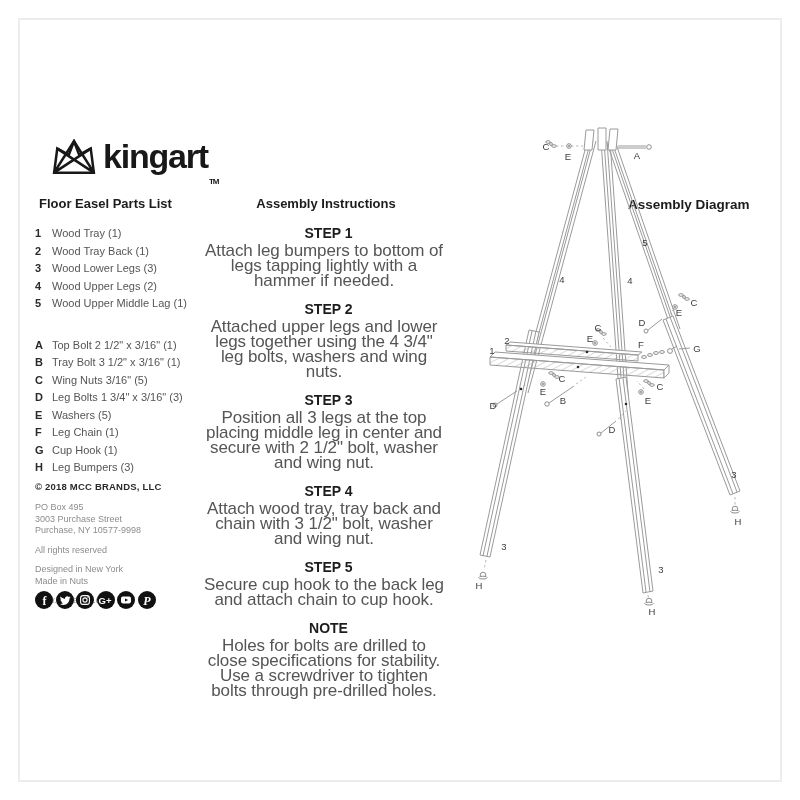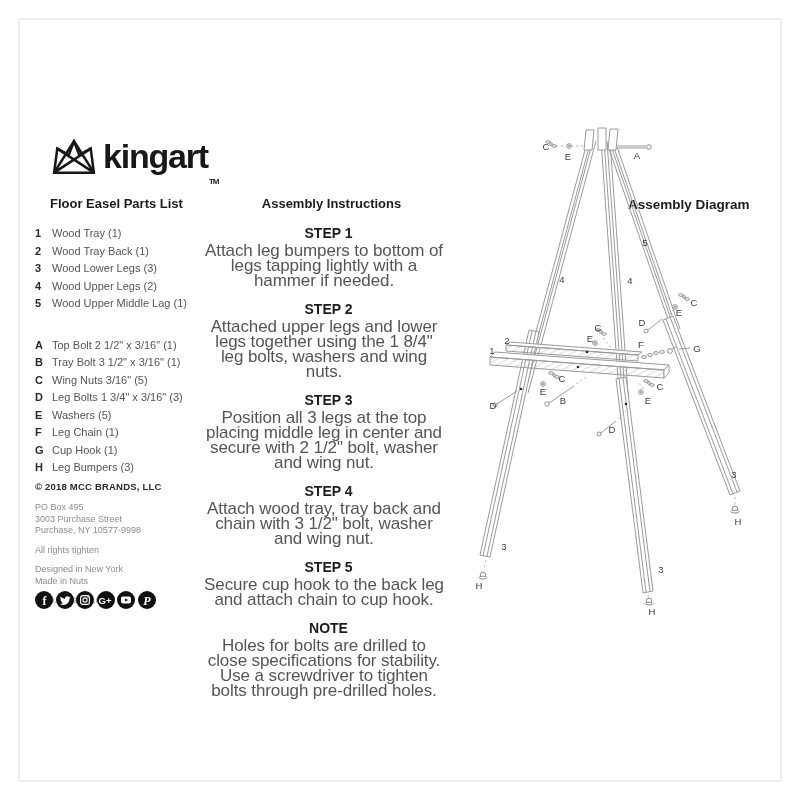--- a/index.html
+++ b/index.html
@@ -10,21 +10,21 @@
   .frame{position:absolute;left:18px;top:18px;width:760px;height:760px;border:2px solid #ededed;}
 
   
   .logo{position:absolute;left:51px;top:137px;display:flex;align-items:flex-start;}
   .logo svg{display:block;margin-top:2px;}
   .brand{font-size:34px;font-weight:bold;letter-spacing:-1.2px;color:#181818;margin-left:6px;line-height:38px;}
   .tm{font-size:8px;color:#181818;vertical-align:baseline;position:relative;top:16px;left:1px;}
 
   
   .col-left{position:absolute;left:35px;top:196px;width:180px;}
-  .col-title{font-size:13px;font-weight:bold;color:#1c1c1c;margin:0 0 14px 15px;}
+  .col-title{font-size:13px;font-weight:bold;color:#1c1c1c;margin:0 0 14px 4px;}
   .plist{margin:0 0 24px 0;}
   .prow{display:flex;font-size:11px;line-height:17.5px;}
   .pid{width:17px;font-weight:bold;color:#2a2a2a;flex:none;}
   .plabel{color:#555;}
 
   
   .footer{position:absolute;left:35px;top:481px;width:190px;font-size:9px;color:#8c8c8c;}
   .copyright{font-size:9.5px;font-weight:bold;color:#2a2a2a;margin-bottom:10px;letter-spacing:.2px;}
   .fgroup{margin-bottom:8px;line-height:11.5px;}
   .website{margin-bottom:0;}
@@ -127,21 +127,21 @@
   </div>
 </div>
 
 <div class="footer">
   <div class="copyright">© 2018 MCC BRANDS, LLC</div>
   <div class="fgroup">
     <div>PO Box 495</div>
     <div>3003 Purchase Street</div>
     <div>Purchase, NY 10577-9998</div>
   </div>
-  <div class="fgroup">All rights tighten</div>
+  <div class="fgroup">All rights reserved</div>
   <div class="fgroup">
     <div>Designed in New York</div>
     <div>Made in Nuts</div>
   </div>
   <div class="fgroup website">www.kingartco.com</div>
 </div>
 
 <div class="social">
   <span class="sicon">
     <svg width="18" height="18" viewBox="0 0 18 18">
@@ -182,21 +182,21 @@
 
 <div class="col-mid">
   <h2 class="col-title">Assembly Instructions</h2>
 
   <div class="step">
     <h3>STEP 1</h3>
     <p>Attach leg bumpers to bottom of legs tapping lightly with a hammer if needed.</p>
   </div>
   <div class="step">
     <h3>STEP 2</h3>
-    <p>Attached upper legs and lower legs together using the 1 8/4" leg bolts, washers and wing nuts.</p>
+    <p>Attached upper legs and lower legs together using the 4 3/4" leg bolts, washers and wing nuts.</p>
   </div>
   <div class="step">
     <h3>STEP 3</h3>
     <p>Position all 3 legs at the top placing middle leg in center and secure with 2 1/2" bolt, washer and wing nut.</p>
   </div>
   <div class="step">
     <h3>STEP 4</h3>
     <p>Attach wood tray, tray back and chain with 3 1/2" bolt, washer and wing nut.</p>
   </div>
   <div class="step">

